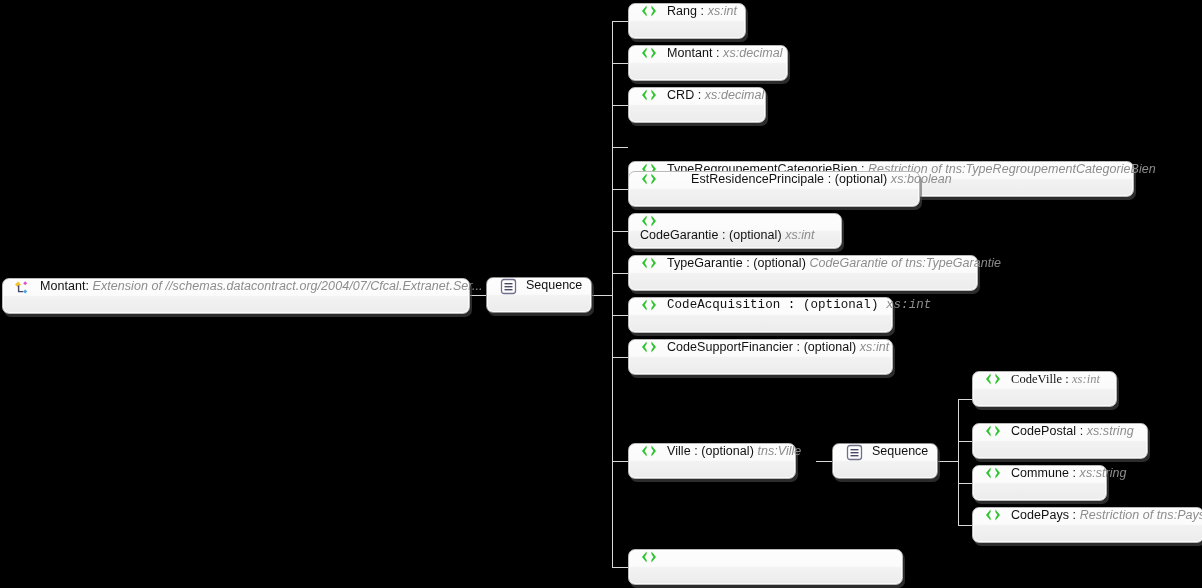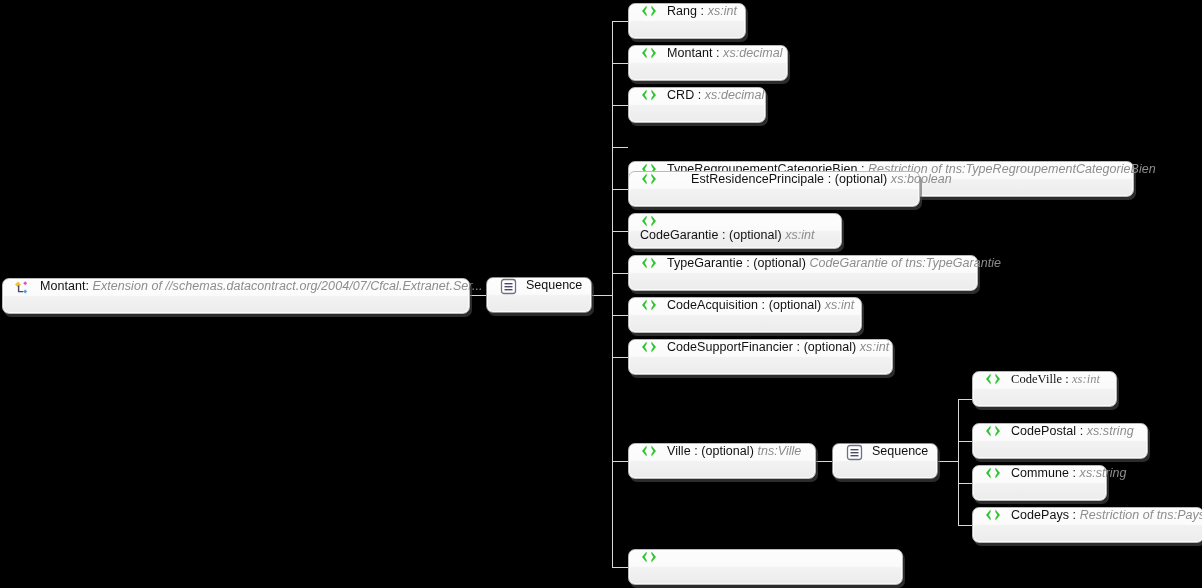--- a/index.html
+++ b/index.html
@@ -187,35 +187,35 @@
           </svg></span>
         <span class="lbl"><span class="nm">CodeGarantie</span><span class="sep"> : </span><span class="opt">(optional) </span><span class="ty">xs:int</span></span>
       </div>
       <div class="node" style="left: 628px; top: 255px; width: 350px;">
         <span class="ico ico-el"><svg width="18" height="14" viewBox="0 0 18 14">
             <path d="M6.6 1.6 L2.0 7.0 L6.6 12.4 L6.6 9.9 L4.6 7.0 L6.6 4.1 Z" fill="#2cc42c"></path>
             <path d="M11.4 1.6 L16.0 7.0 L11.4 12.4 L11.4 9.9 L13.4 7.0 L11.4 4.1 Z" fill="#2cc42c"></path>
           </svg></span>
         <span class="lbl"><span class="nm">TypeGarantie</span><span class="sep"> : </span><span class="opt">(optional) </span><span class="ty">CodeGarantie of tns:TypeGarantie</span></span>
       </div>
-      <div class="node" style="left: 628px; top: 297px; width: 234px;">
+      <div class="node" style="left: 628px; top: 297px; width: 265px; font-family: Liberation Mono, monospace;">
         <span class="ico ico-el"><svg width="18" height="14" viewBox="0 0 18 14">
             <path d="M6.6 1.6 L2.0 7.0 L6.6 12.4 L6.6 9.9 L4.6 7.0 L6.6 4.1 Z" fill="#2cc42c"></path>
             <path d="M11.4 1.6 L16.0 7.0 L11.4 12.4 L11.4 9.9 L13.4 7.0 L11.4 4.1 Z" fill="#2cc42c"></path>
           </svg></span>
         <span class="lbl"><span class="nm">CodeAcquisition</span><span class="sep"> : </span><span class="opt">(optional) </span><span class="ty">xs:int</span></span>
       </div>
       <div class="node" style="left: 628px; top: 339px; width: 265px;">
         <span class="ico ico-el"><svg width="18" height="14" viewBox="0 0 18 14">
             <path d="M6.6 1.6 L2.0 7.0 L6.6 12.4 L6.6 9.9 L4.6 7.0 L6.6 4.1 Z" fill="#2cc42c"></path>
             <path d="M11.4 1.6 L16.0 7.0 L11.4 12.4 L11.4 9.9 L13.4 7.0 L11.4 4.1 Z" fill="#2cc42c"></path>
           </svg></span>
         <span class="lbl"><span class="nm">CodeSupportFinancier</span><span class="sep"> : </span><span class="opt">(optional) </span><span class="ty">xs:int</span></span>
       </div>
-      <div class="node" style="left: 628px; top: 443px; width: 188px;">
+      <div class="node" style="left: 628px; top: 443px; width: 168px;">
         <span class="ico ico-el"><svg width="18" height="14" viewBox="0 0 18 14">
             <path d="M6.6 1.6 L2.0 7.0 L6.6 12.4 L6.6 9.9 L4.6 7.0 L6.6 4.1 Z" fill="#2cc42c"></path>
             <path d="M11.4 1.6 L16.0 7.0 L11.4 12.4 L11.4 9.9 L13.4 7.0 L11.4 4.1 Z" fill="#2cc42c"></path>
           </svg></span>
         <span class="lbl"><span class="nm">Ville</span><span class="sep"> : </span><span class="opt">(optional) </span><span class="ty">tns:Ville</span></span>
       </div>
       <div class="node" style="left: 628px; top: 549px; width: 275px;">
         <span class="ico ico-el"><svg width="18" height="14" viewBox="0 0 18 14">
             <path d="M6.6 1.6 L2.0 7.0 L6.6 12.4 L6.6 9.9 L4.6 7.0 L6.6 4.1 Z" fill="#2cc42c"></path>
             <path d="M11.4 1.6 L16.0 7.0 L11.4 12.4 L11.4 9.9 L13.4 7.0 L11.4 4.1 Z" fill="#2cc42c"></path>

